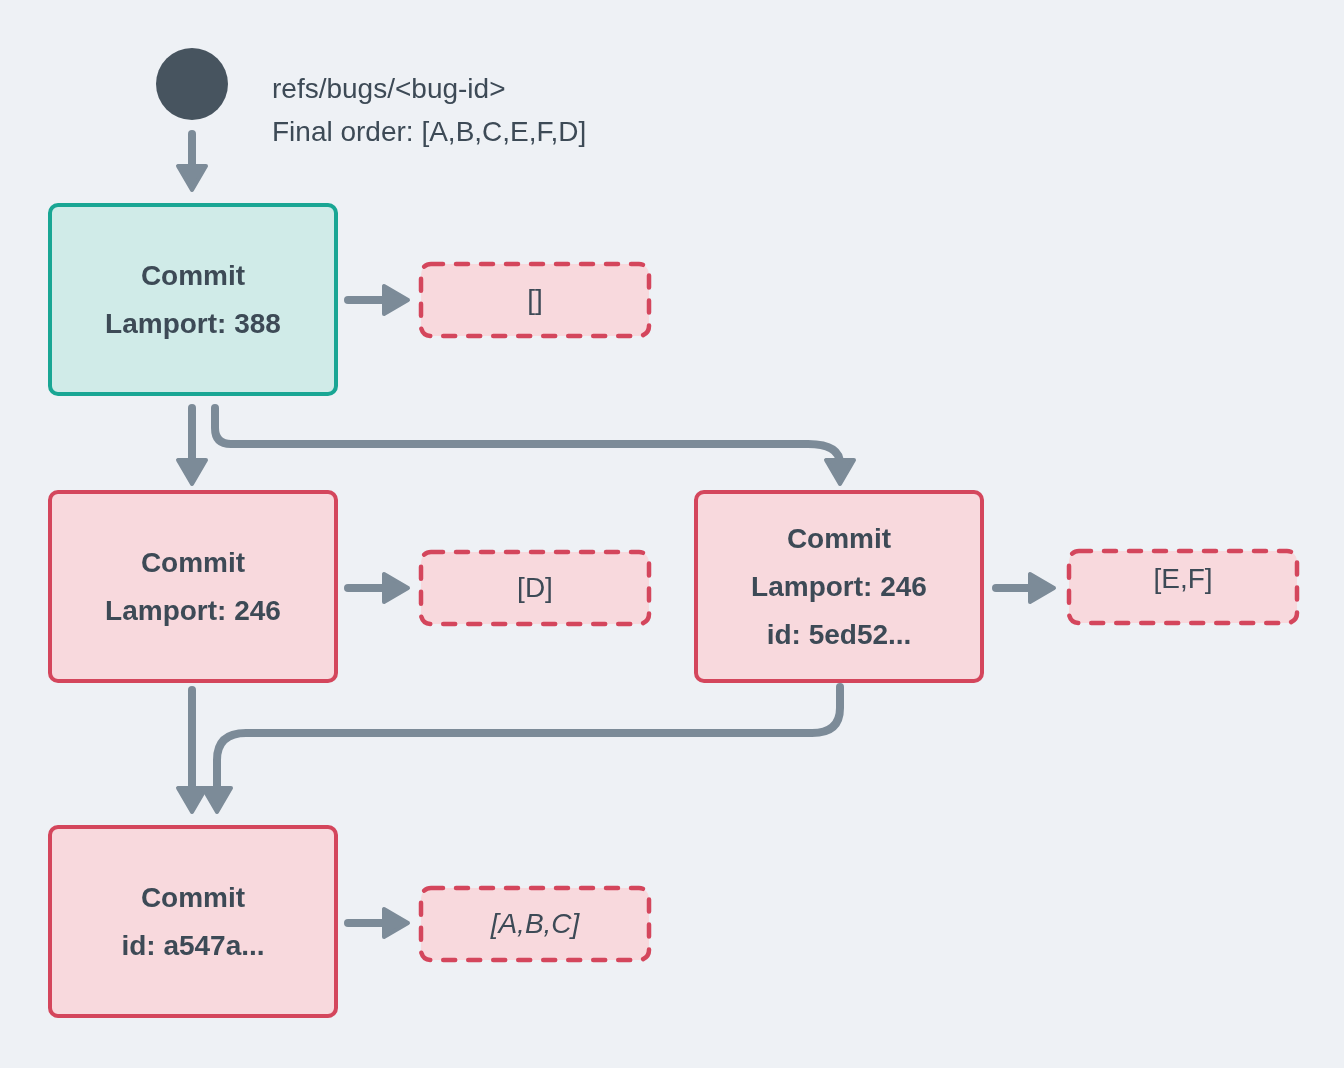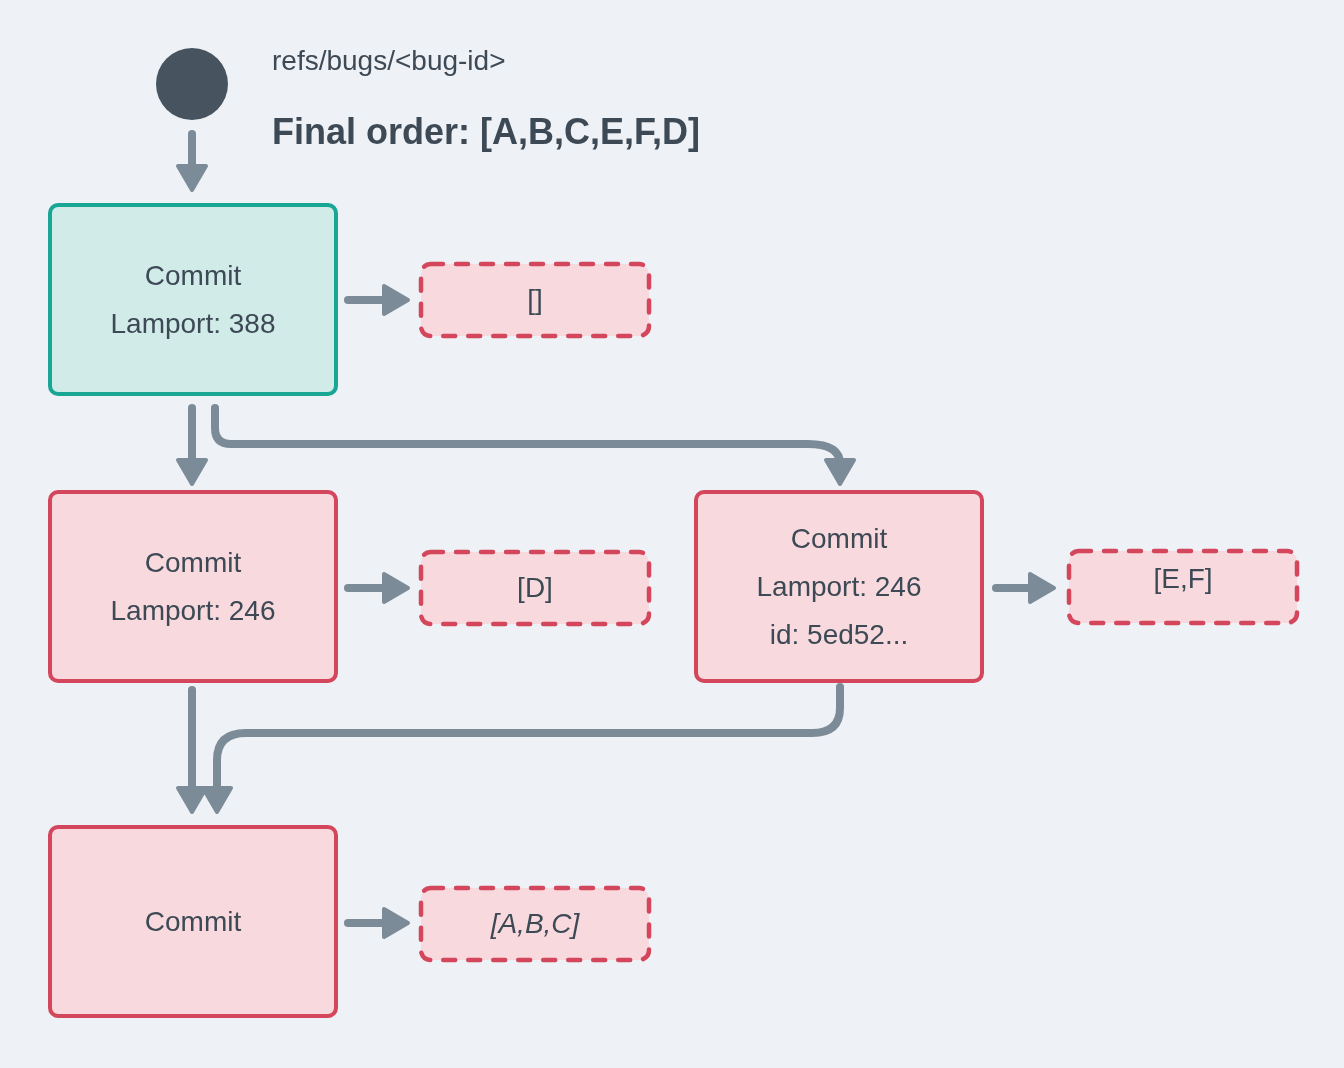--- a/index.html
+++ b/index.html
@@ -33,33 +33,33 @@
   .ops-rect {
     fill: var(--pink-fill); stroke: var(--pink-border);
     stroke-width: 4.5; stroke-linecap: round; stroke-dasharray: 12 13;
   }
   .ref-circle {
     position: absolute; left: 156px; top: 48px;
     width: 72px; height: 72px; border-radius: 50%;
     background: var(--circle);
   }
   .ref-label {
-    position: absolute; left: 272px; top: 44px;
+    position: absolute; left: 272px; top: 72px;
     font-size: 28px; line-height: 34px; font-weight: 400;
   }
   .final-order {
     position: absolute; left: 272px; top: 114px;
-    font-size: 36px; line-height: 36px; font-weight: 700;
+    font-size: 28px; line-height: 36px; font-weight: 400;
   }
   .commit-box {
     position: absolute; width: 290px; height: 193px;
     border-radius: 10px; border: 4px solid;
     display: flex; flex-direction: column;
     align-items: center; justify-content: center;
-    font-size: 28px; line-height: 48px; text-align: center;
+    font-size: 28px; line-height: 48px; text-align: center; font-weight: bold;
   }
   .commit-box.teal { border-color: var(--teal-border); background: var(--teal-fill); }
   .commit-box.pink { border-color: var(--pink-border); background: var(--pink-fill); }
   .box-root   { left: 48px;  top: 203px; }
   .box-left   { left: 48px;  top: 490px; }
   .box-right  { left: 694px; top: 490px; }
   .box-bottom { left: 48px;  top: 825px; }
   .ops-label {
     position: absolute; width: 228px; height: 72px;
     display: flex; align-items: center; justify-content: center;
@@ -125,20 +125,21 @@
   </div>
 
   <div class="commit-box pink box-right">
     <div>Commit</div>
     <div>Lamport: 246</div>
     <div>id: 5ed52...</div>
   </div>
 
   <div class="commit-box pink box-bottom">
     <div>Commit</div>
+    <div>id: a547a...</div>
   </div>
 
   <div class="ops-label ops-root">[]</div>
   <div class="ops-label ops-left">[D]</div>
   <div class="ops-label ops-right">[E,F]</div>
   <div class="ops-label ops-bottom">[A,B,C]</div>
 
 </div>
 
 </body></html>

